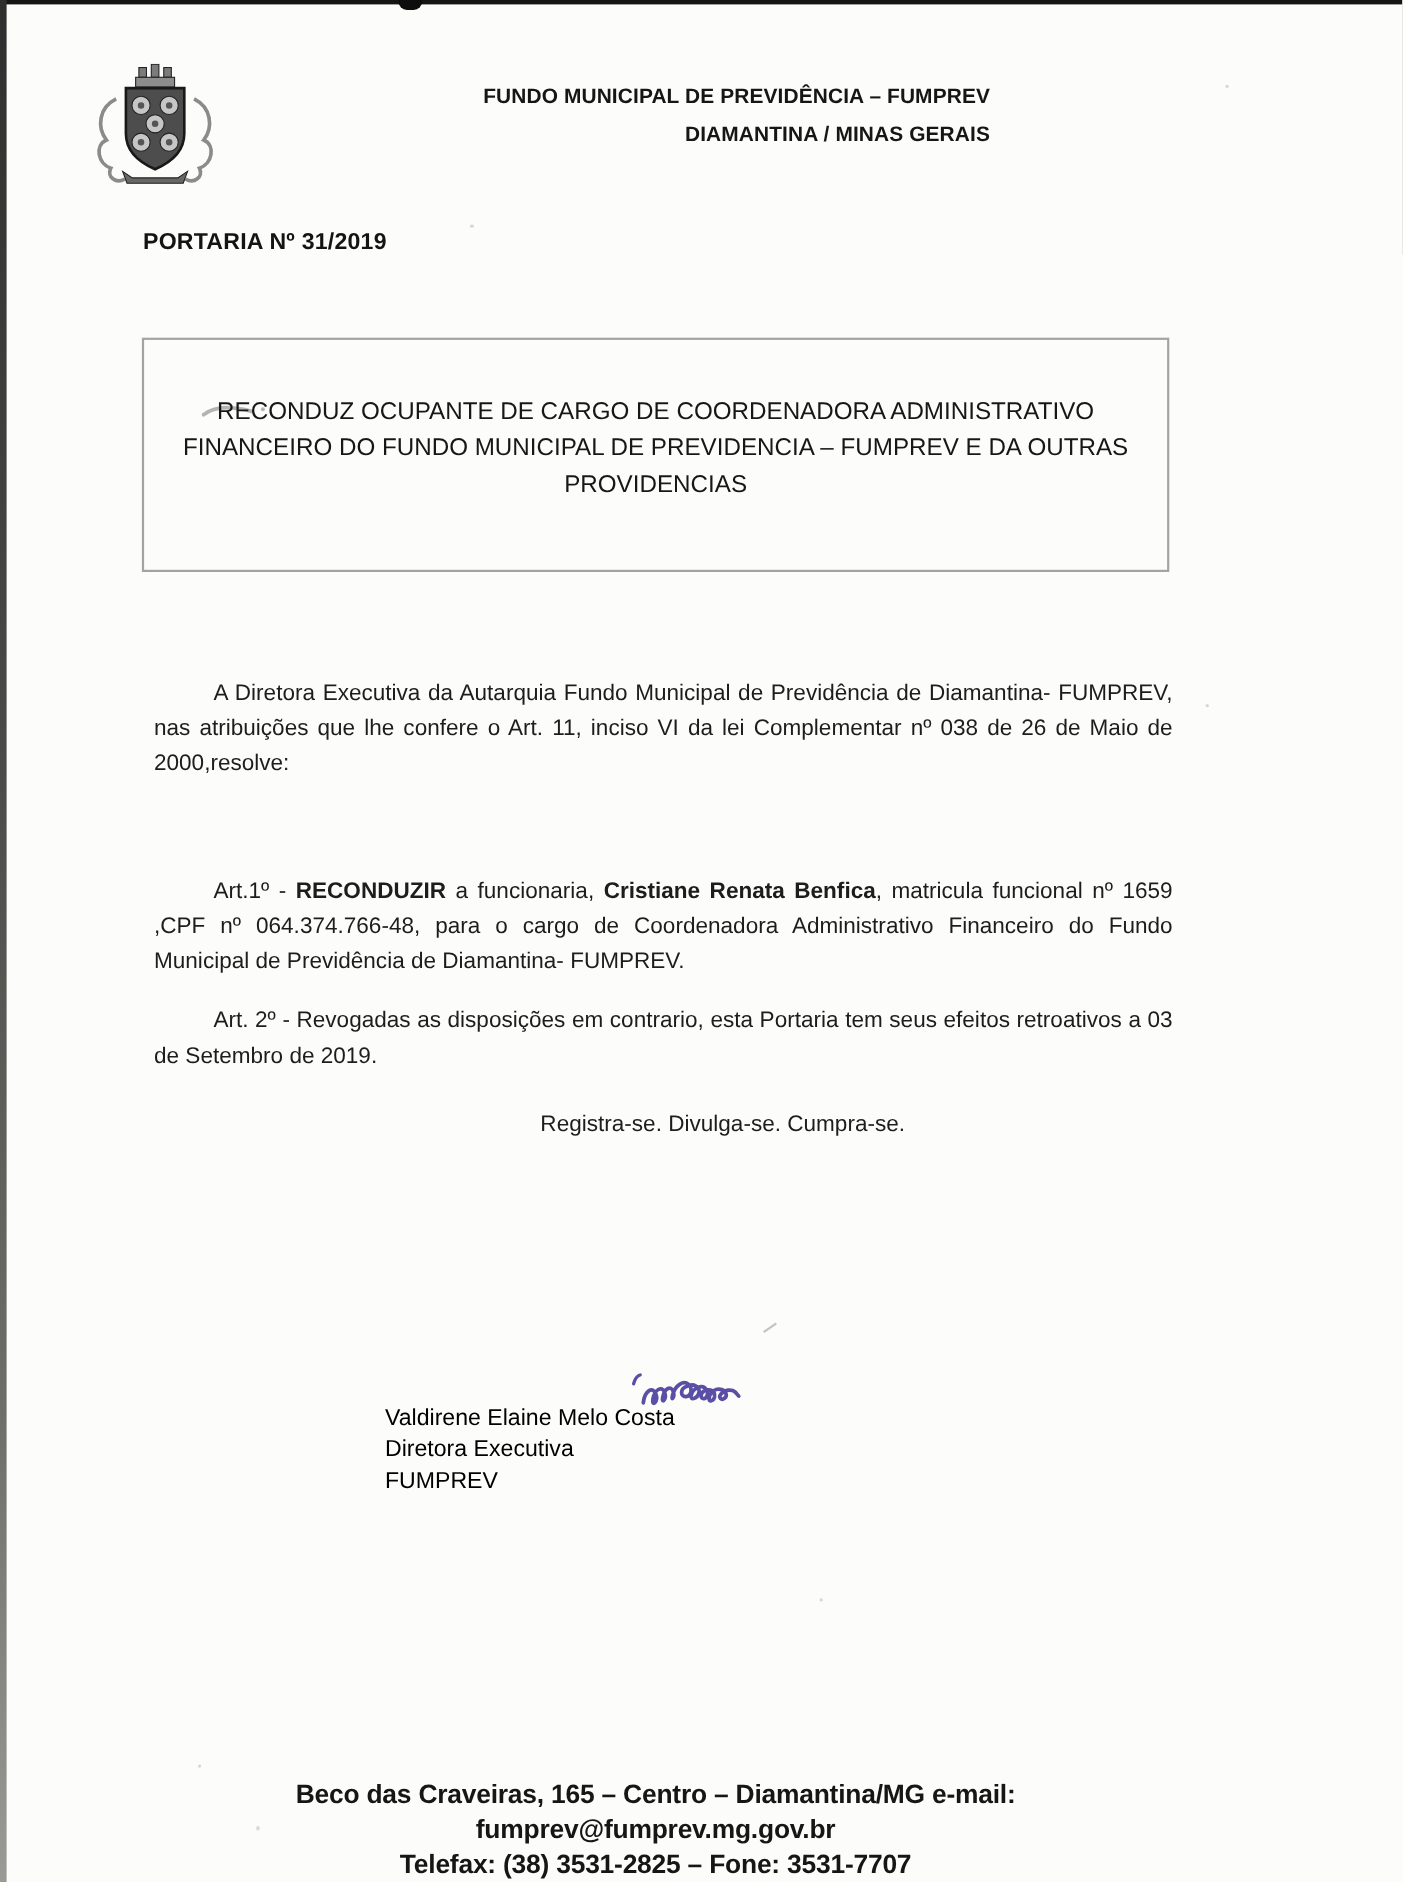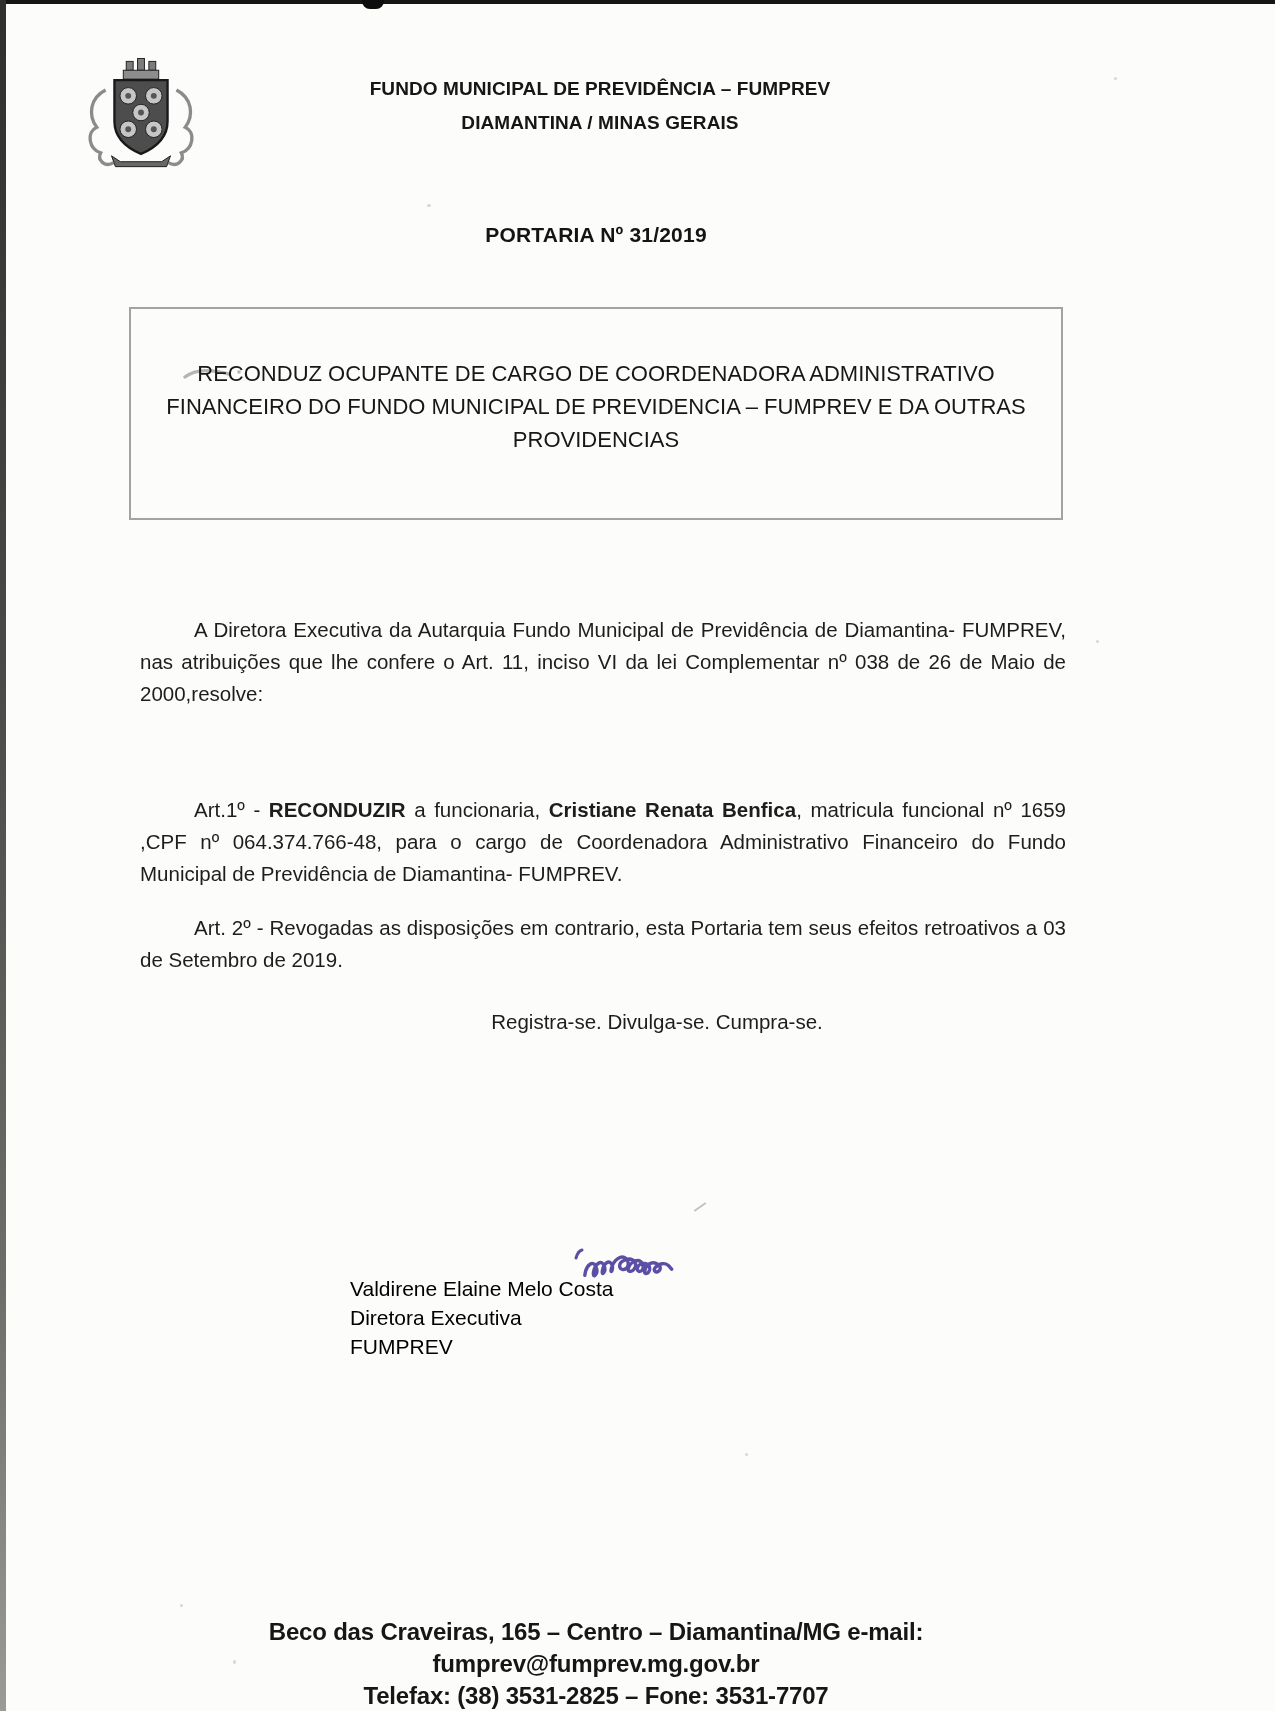--- a/index.html
+++ b/index.html
@@ -15,25 +15,25 @@
   }
   
   .edge-top{position:absolute;left:0;top:0;width:100%;height:4px;background:#151515;}
   .edge-top-blob{position:absolute;left:362px;top:0;width:22px;height:9px;background:#0d0d0d;border-radius:0 0 8px 8px;}
   .edge-left{position:absolute;left:0;top:0;width:6px;height:100%;
     background:linear-gradient(180deg,#2f2f2f 0%,#4a4a48 40%,#6d6d69 75%,#9b9b96 100%);}
   .speck{position:absolute;background:#777;border-radius:50%;opacity:.28;}
 
   
   .crest{position:absolute;left:82px;top:58px;width:118px;height:114px;}
-  .org-header{position:absolute;left:300px;top:72px;width:600px;text-align:center;
+  .org-header{position:absolute;left:300px;top:72px;width:600px;text-align:right;
     font-weight:bold;font-size:19px;line-height:34px;color:#161616;letter-spacing:.1px;}
 
-  .doc-title{position:absolute;left:130px;top:208px;width:932px;text-align:center;
-    font-weight:bold;font-size:21px;color:#141414;letter-spacing:.2px;margin-top:15px;}
+  .doc-title{position:absolute;left:130px;top:208px;width:932px;text-align:left;
+    font-weight:bold;font-size:21px;color:#141414;letter-spacing:.2px;}
 
   
   .summary-box{position:absolute;left:129px;top:307px;width:934px;height:213px;
     border:2px solid #a3a3a3;box-sizing:border-box;}
   .summary-text{position:absolute;left:20px;right:20px;top:48px;text-align:center;
     font-size:22px;line-height:33px;color:#171717;}
   .pen-smudge{position:absolute;left:52px;top:56px;opacity:.75;}
 
   
   .para{position:absolute;left:140px;width:926px;margin:0;

